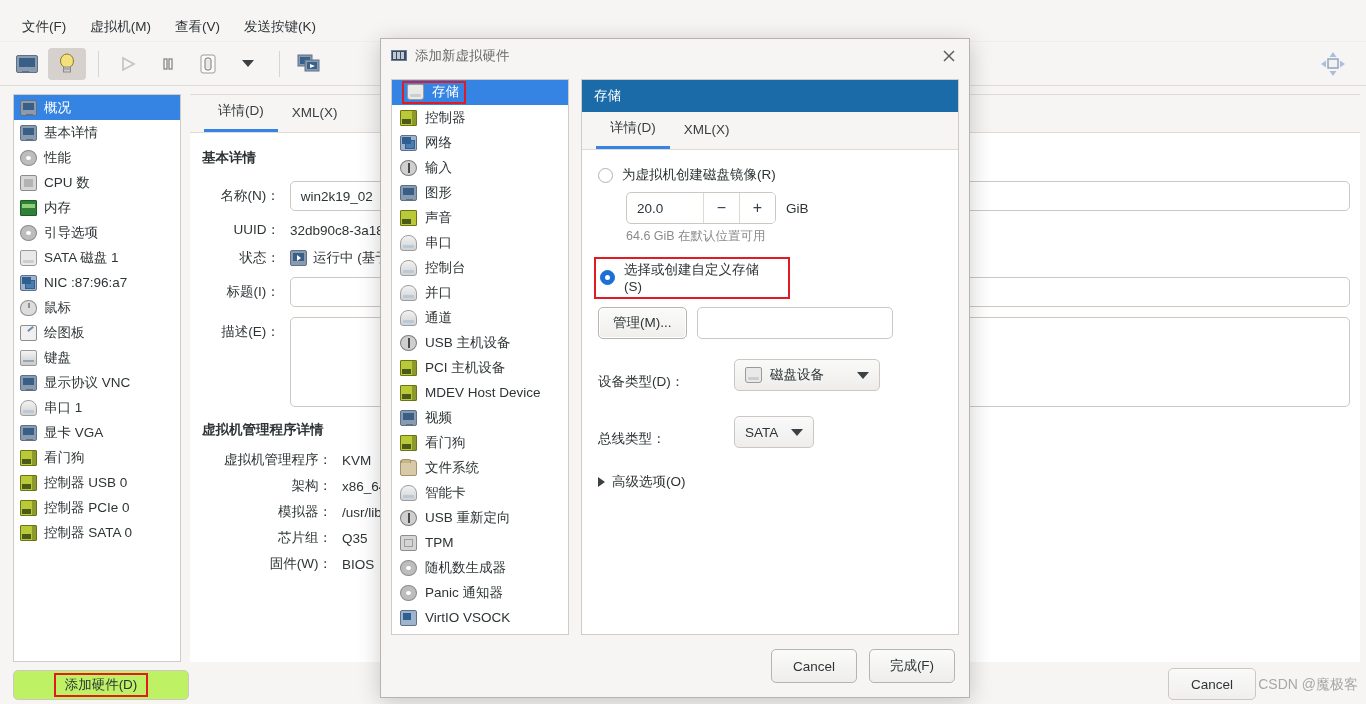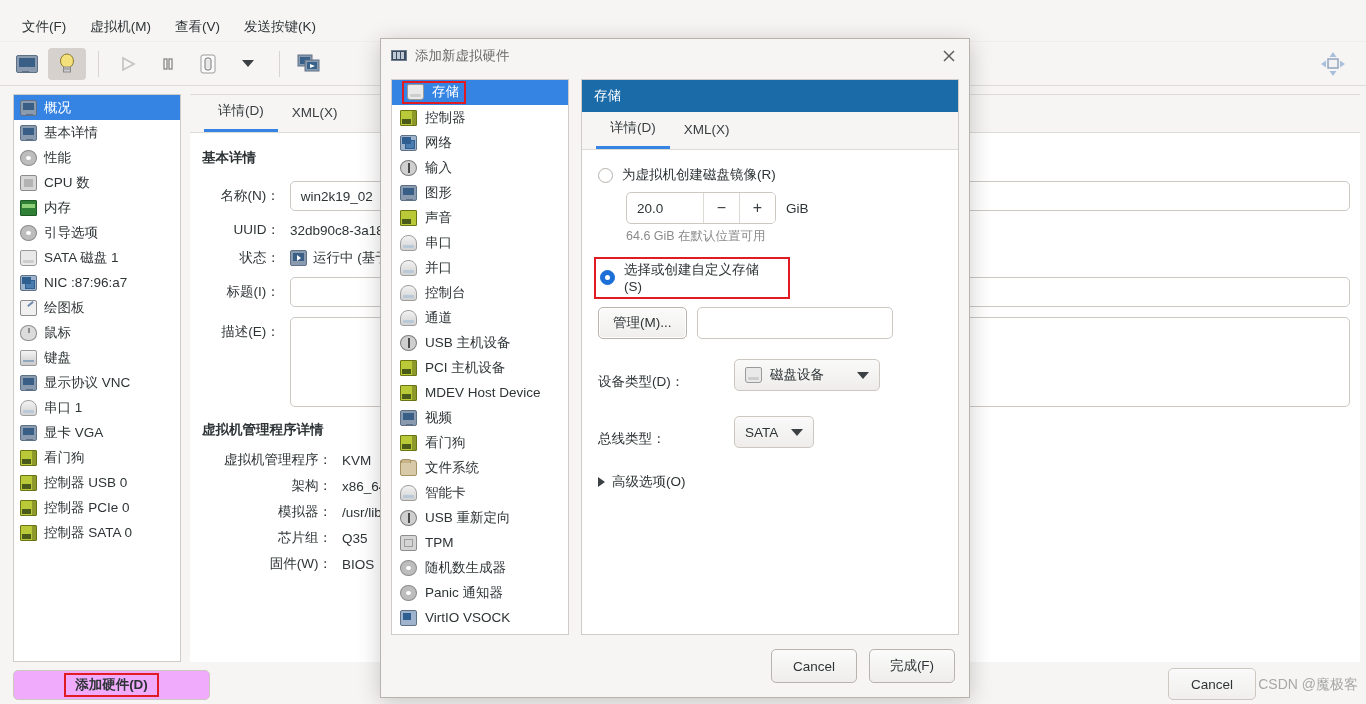--- a/index.html
+++ b/index.html
@@ -64,25 +64,25 @@
     padding-left: 6px;
     font-size: 13.5px;
     color: #2e3436;
     white-space: nowrap;
   }
   .dev-row.selected { background: #3584e4; color: #ffffff; }
   .dev-row .dlabel { margin-left: 7px; }
 
   
   #add-hw-wrap {
-    position: absolute; left: 13px; top: 670px; width: 197px; height: 30px;
-    background: #f0abfc;
+    position: absolute; left: 13px; top: 670px; width: 176px; height: 30px;
+    background: #bef264;
     border: 1px solid #cdc7c2;
     border-radius: 5px;
-    display: flex; align-items: center; justify-content: center; font-weight: bold;
+    display: flex; align-items: center; justify-content: center;
   }
   #add-hw-btn {
     border: 2px solid #e01b24;
     padding: 1px 9px;
     font-size: 13.5px;
     color: #2e3436;
     background: transparent;
   }
 
   
@@ -447,26 +447,26 @@
     </div>
     <div class="dev-row">
       <span class="ico ico-disk"></span>
       <span class="dlabel">SATA 磁盘 1</span>
     </div>
     <div class="dev-row">
       <span class="ico ico-net"></span>
       <span class="dlabel">NIC :87:96:a7</span>
     </div>
     <div class="dev-row">
+      <span class="ico ico-mouse"></span>
+      <span class="dlabel">鼠标</span>
+    </div>
+    <div class="dev-row">
       <span class="ico ico-tablet"></span>
       <span class="dlabel">绘图板</span>
-    </div>
-    <div class="dev-row">
-      <span class="ico ico-mouse"></span>
-      <span class="dlabel">鼠标</span>
     </div>
     <div class="dev-row">
       <span class="ico ico-keyboard"></span>
       <span class="dlabel">键盘</span>
     </div>
     <div class="dev-row">
       <span class="ico ico-monitor"></span>
       <span class="dlabel">显示协议 VNC</span>
     </div>
     <div class="dev-row">
@@ -620,25 +620,25 @@
       <div class="hw-row">
         <span class="ico ico-sound"></span>
         <span class="hlabel">声音</span>
       </div>
       <div class="hw-row">
         <span class="ico ico-serial"></span>
         <span class="hlabel">串口</span>
       </div>
       <div class="hw-row">
         <span class="ico ico-serial"></span>
+        <span class="hlabel">控制台</span>
+      </div>
+      <div class="hw-row">
+        <span class="ico ico-serial"></span>
         <span class="hlabel">并口</span>
-      </div>
-      <div class="hw-row">
-        <span class="ico ico-serial"></span>
-        <span class="hlabel">控制台</span>
       </div>
       <div class="hw-row">
         <span class="ico ico-serial"></span>
         <span class="hlabel">通道</span>
       </div>
       <div class="hw-row">
         <span class="ico ico-usb"></span>
         <span class="hlabel">USB 主机设备</span>
       </div>
       <div class="hw-row">

